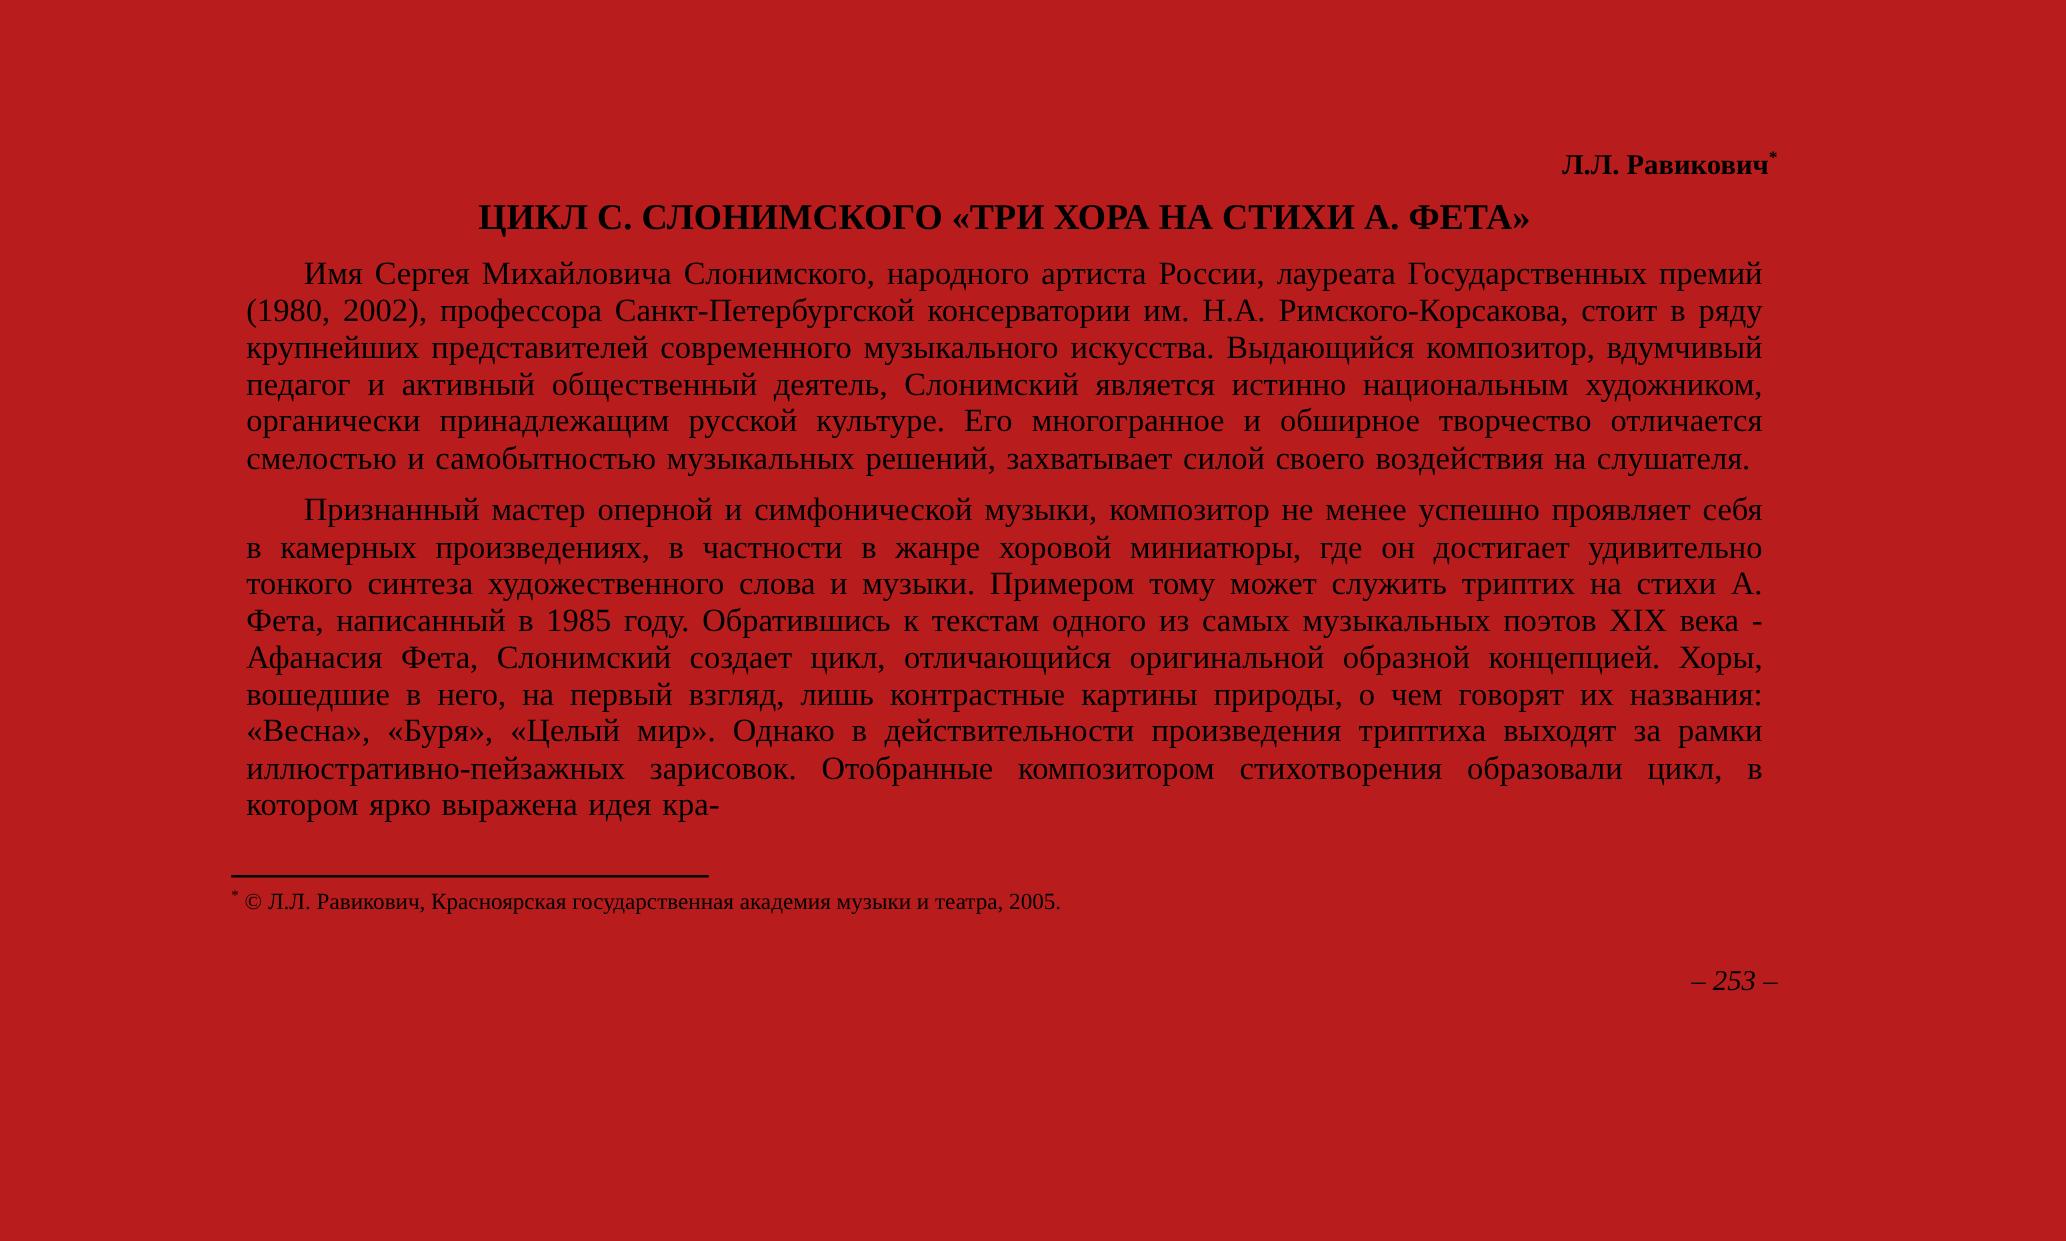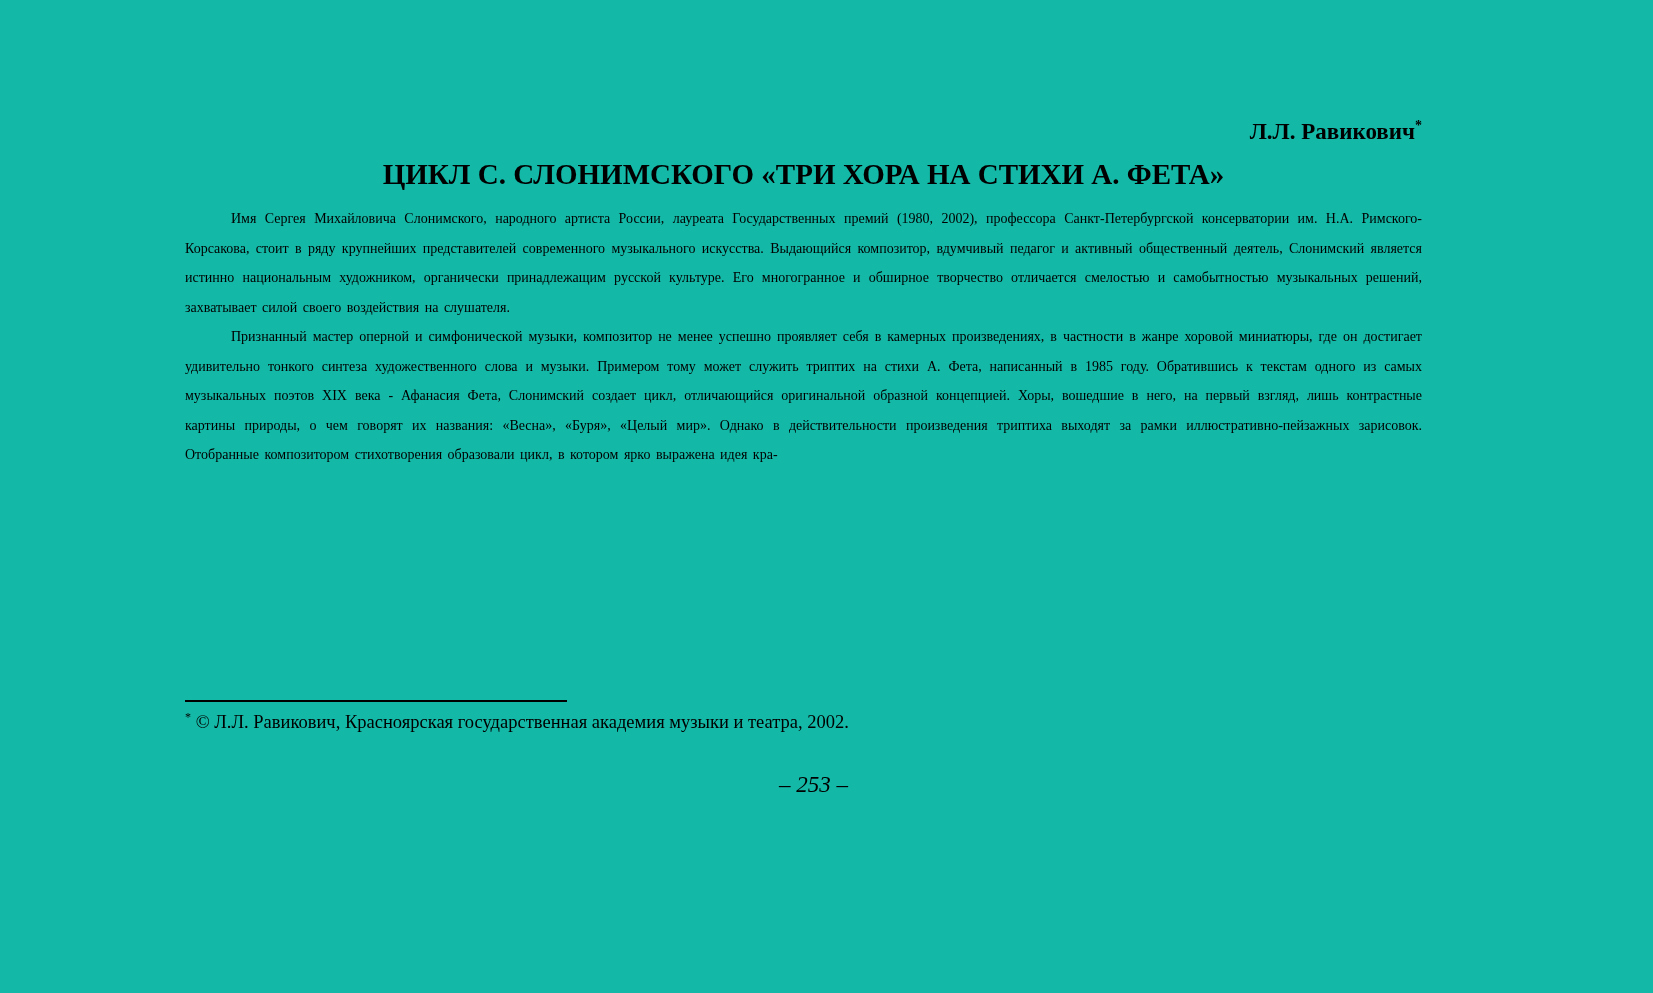--- a/index.html
+++ b/index.html
@@ -4,21 +4,21 @@
 <style>
   html, body {
     margin: 0;
     padding: 0;
     background: #ffffff;
   }
   .page {
     position: relative;
     width: 1653px;
     height: 993px;
-    background: #14b8a6;
+    background: #b91c1c;
     color: #000000;
     font-family: "Liberation Serif", "DejaVu Serif", serif;
     overflow: hidden;
   }
   .content {
     position: absolute;
     left: 185px;
     width: 1237px;
     top: 118px;
   }
@@ -35,22 +35,22 @@
     line-height: 0;
   }
   .doc-title {
     text-align: center;
     font-weight: bold;
     font-size: 29px;
     line-height: 28px;
     margin: 0 0 16px 0;
   }
   .body-text p {
-    margin: 0;
-    font-size: 14px;
+    margin: 12px;
+    font-size: 26px;
     line-height: 29.5px;
     text-align: justify;
     text-indent: 46px;
     word-spacing: 2px;
   }
   .footnote-block {
     position: absolute;
     left: 185px;
     width: 1237px;
     top: 700px;
@@ -65,24 +65,24 @@
     font-size: 18.5px;
     line-height: 24px;
   }
   .footnote-text sup {
     font-size: 12px;
     vertical-align: super;
     line-height: 0;
   }
   .page-number {
     position: absolute;
-    left: 195px;
+    left: 185px;
     width: 1237px;
     top: 772px;
-    text-align: center;
+    text-align: right;
     font-style: italic;
     font-size: 23px;
   }
 </style>
 </head>
 <body>
 
 <div class="page">
 
   <div class="content">
@@ -97,19 +97,19 @@
       <p>Имя Сергея Михайловича Слонимского, народного артиста России, лауреата Государственных премий (1980, 2002), профессора Санкт-Петербургской консерватории им. Н.А. Римского-Корсакова, стоит в ряду крупнейших представителей современного музыкального искусства. Выдающийся композитор, вдумчивый педагог и активный общественный деятель, Слонимский является истинно национальным художником, органически принадлежащим русской культуре. Его многогранное и обширное творчество отличается смелостью и самобытностью музыкальных решений, захватывает силой своего воздействия на слушателя.</p>
       <p>Признанный мастер оперной и симфонической музыки, композитор не менее успешно проявляет себя в камерных произведениях, в частности в жанре хоровой миниатюры, где он достигает удивительно тонкого синтеза художественного слова и музыки. Примером тому может служить триптих на стихи А. Фета, написанный в 1985 году. Обратившись к текстам одного из самых музыкальных поэтов XIX века - Афанасия Фета, Слонимский создает цикл, отличающийся оригинальной образной концепцией. Хоры, вошедшие в него, на первый взгляд, лишь контрастные картины природы, о чем говорят их названия: «Весна», «Буря», «Целый мир». Однако в действительности произведения триптиха выходят за рамки иллюстративно-пейзажных зарисовок. Отобранные композитором стихотворения образовали цикл, в котором ярко выражена идея кра-</p>
     </div>
 
   </div>
 
   <div class="footnote-block">
     <div class="footnote-rule"></div>
     <div class="footnote-text">
       <sup>*</sup>
-      <span>© Л.Л. Равикович, Красноярская государственная академия музыки и театра, 2002.</span>
+      <span>© Л.Л. Равикович, Красноярская государственная академия музыки и театра, 2005.</span>
     </div>
   </div>
 
   <div class="page-number">– 253 –</div>
 
 </div>
 
 </body></html>

